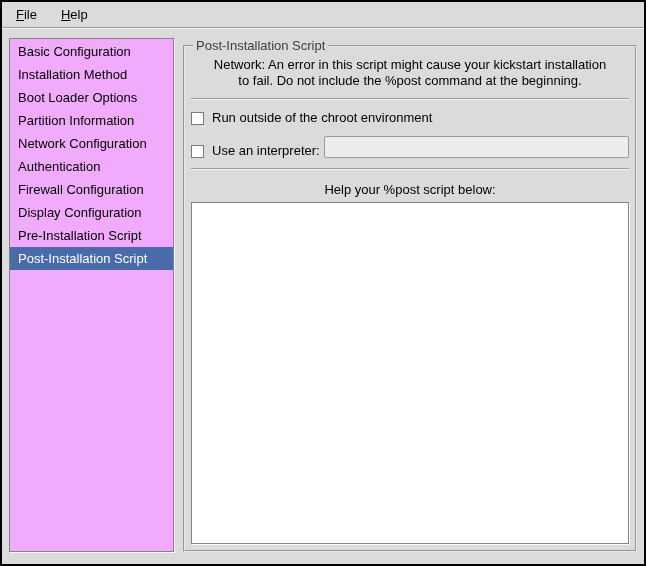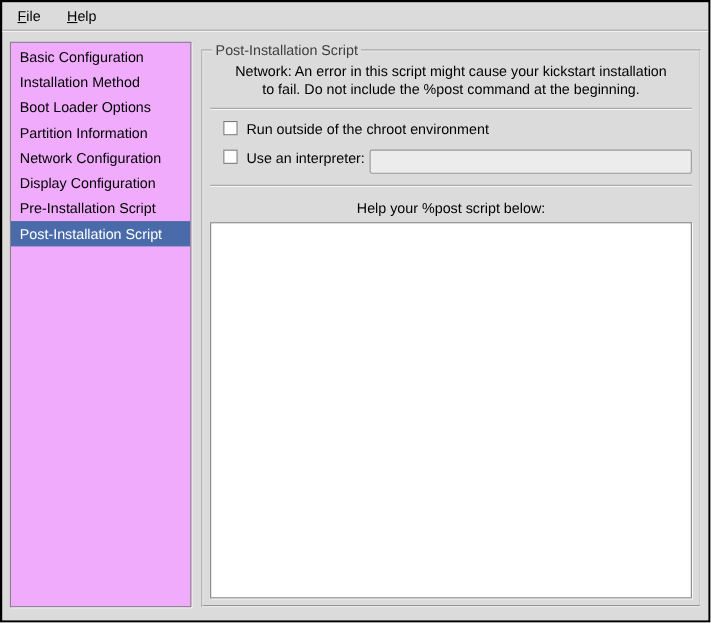--- a/index.html
+++ b/index.html
@@ -87,22 +87,22 @@
   }
   .sep {
     border: none;
     border-top: 1px solid #9c9c9c;
     border-bottom: 1px solid #f6f6f6;
     margin: 2px 0 7px 0;
     height: 0;
   }
   .check-row {
     display: flex;
-    align-items: flex-start;
-    margin: 3px 0 8px 12px;
+    align-items: flex-end;
+    margin: 3px 0 8px 0;
   }
   .check-row input[type="checkbox"] {
     appearance: none;
     -webkit-appearance: none;
     width: 13px;
     height: 13px;
     background: #fff;
     border: 1px solid #7a7a7a;
     margin-right: 8px;
     flex: 0 0 auto;
@@ -157,21 +157,23 @@
         <div class="list-item">Basic Configuration</div>
 
         <div class="list-item">Installation Method</div>
 
         <div class="list-item">Boot Loader Options</div>
 
         <div class="list-item">Partition Information</div>
 
         <div class="list-item">Network Configuration</div>
 
-
+        <div class="list-item">Authentication</div>
+
+        <div class="list-item">Firewall Configuration</div>
 
         <div class="list-item">Display Configuration</div>
 
 
         <div class="list-item">Pre-Installation Script</div>
 
         <div class="list-item selected">Post-Installation Script</div>
       </div>
 
     <fieldset class="panel">

